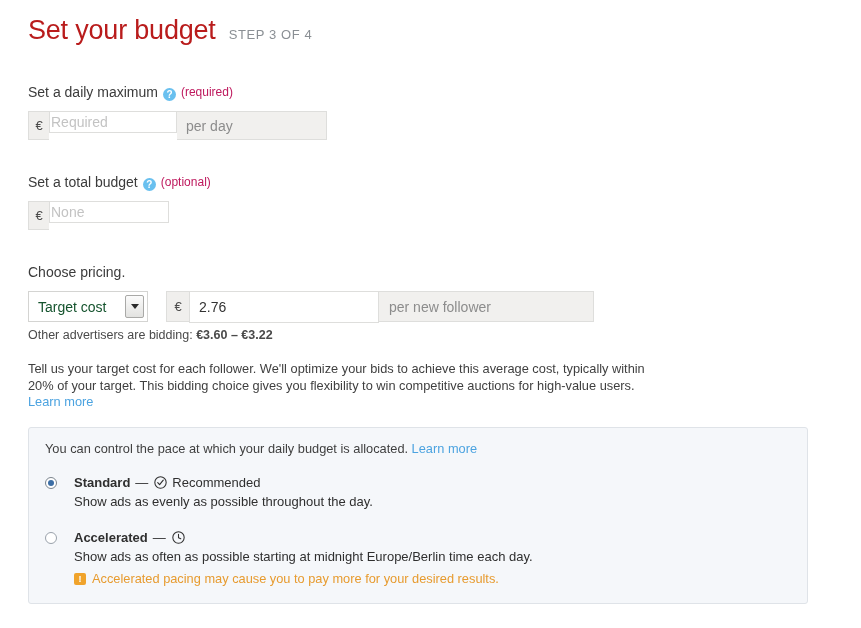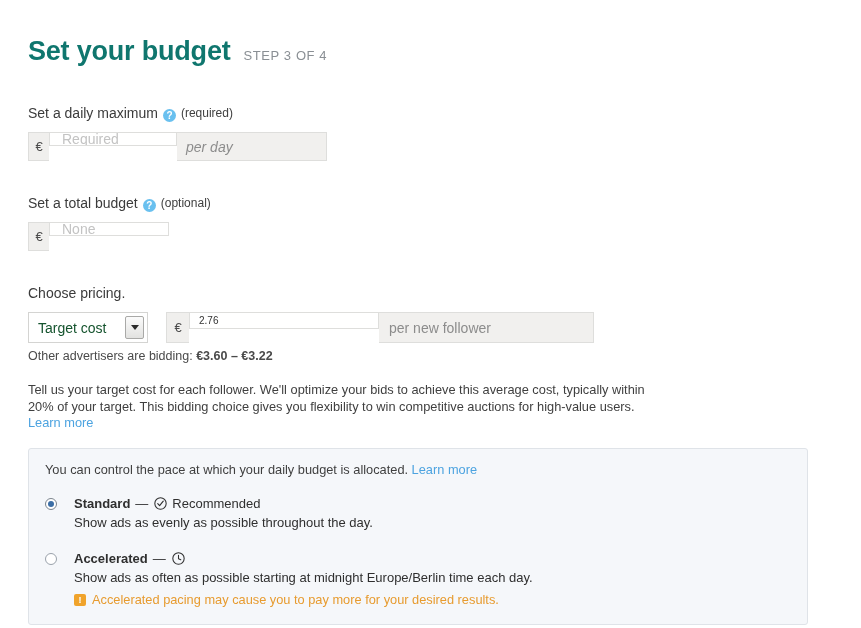--- a/index.html
+++ b/index.html
@@ -26,25 +26,24 @@
 
   
   .header {
     display: flex;
     align-items: baseline;
     padding-top: 13px;
     padding-bottom: 0;
   }
   .page-title {
     font-size: 27px;
-    font-weight: bold;
-    color: #0f766e;
+    font-weight: normal;
+    color: #b91c1c;
     letter-spacing: -0.2px;
     line-height: 34px;
-    margin-top: 21px;
   }
   .step-indicator {
     margin-left: 13px;
     font-size: 13px;
     color: #8a8f94;
     letter-spacing: 0.6px;
     font-weight: normal;
     text-transform: uppercase;
   }
 
@@ -71,21 +70,21 @@
     color: #ffffff;
     font-size: 10px;
     font-weight: bold;
     line-height: 1;
     margin: 0 5px;
     cursor: pointer;
     flex: none;
   }
   .optional-tag {
     font-size: 12px;
-    color: #404040;
+    color: #be185d;
   }
 
   
   .input-group {
     display: flex;
     align-items: stretch;
     margin-top: 10px;
     height: 29px;
   }
   .addon-prefix {
@@ -99,40 +98,40 @@
     font-size: 13px;
     color: #4b4b4b;
     box-sizing: border-box;
   }
   .text-input {
     border: 1px solid #dededc;
     background: #ffffff;
     font-family: "Liberation Sans", sans-serif;
     font-size: 14px;
     color: #333333;
-    padding: 0 12px;
+    padding: 0 1px;
     box-sizing: border-box;
     outline: none;
-    height: 14px;
+    height: 22px;
   }
   .text-input::placeholder { color: #c3c3c3; }
   .addon-suffix {
     display: flex;
     align-items: center;
     padding: 0 0 0 9px;
     background: #f1f0ee;
     border: 1px solid #dededc;
     border-left: none;
     font-size: 14px;
     color: #8c8c8c;
     box-sizing: border-box;
   }
 
   .daily-input { width: 128px; }
-  .daily-suffix { width: 150px; font-style: italic; }
+  .daily-suffix { width: 150px; }
   .total-input { width: 120px; }
 
   
   .pricing-row {
     display: flex;
     align-items: stretch;
     margin-top: 10px;
     height: 31px;
   }
   .select-wrap {
@@ -180,25 +179,25 @@
     justify-content: center;
     background: #f0efed;
     border: 1px solid #dededc;
     border-right: none;
     font-size: 13px;
     color: #4b4b4b;
     box-sizing: border-box;
   }
   .bid-input {
     width: 190px;
-    height: 17px;
+    height: 32px;
     border: 1px solid #dededc;
     background: #ffffff;
     font-family: "Liberation Sans", sans-serif;
-    font-size: 10px;
+    font-size: 14px;
     color: #333333;
     padding: 0 9px;
     box-sizing: border-box;
     outline: none;
   }
   .bid-suffix {
     width: 215px;
     display: flex;
     align-items: center;
     padding-left: 10px;

